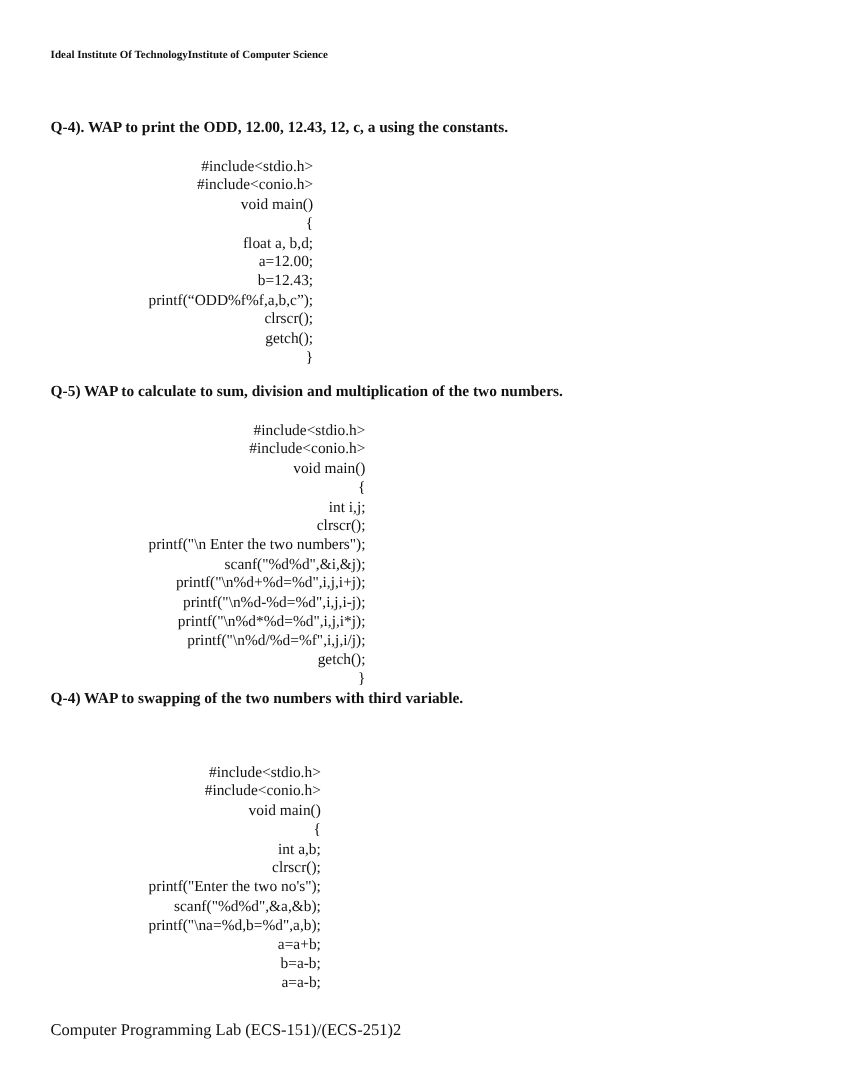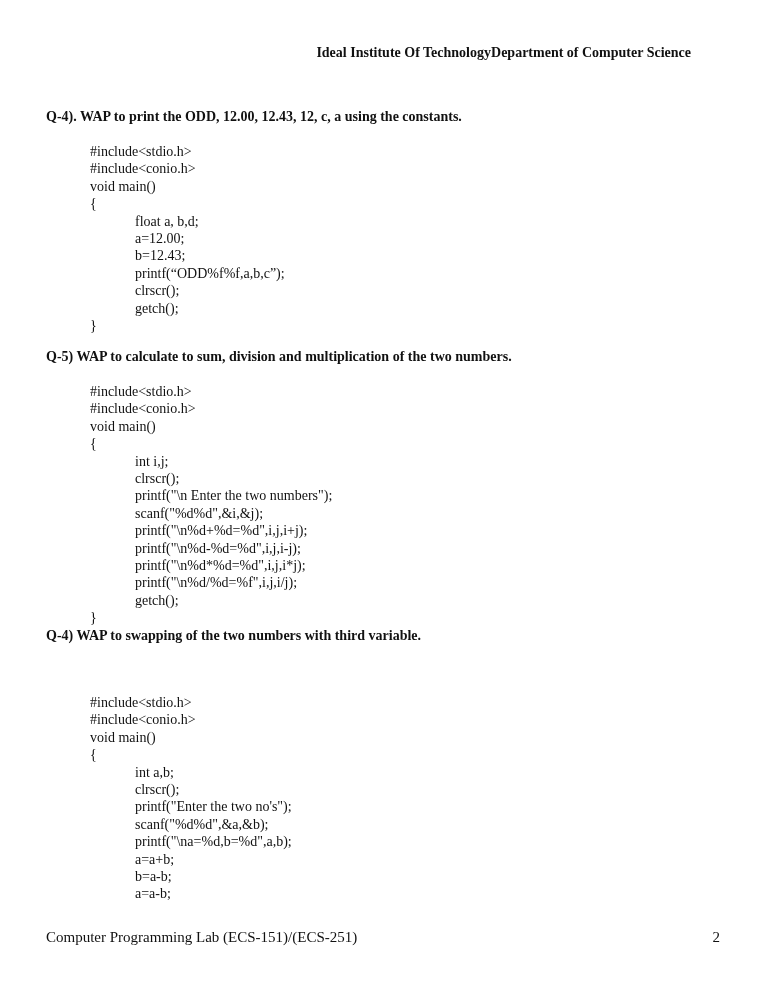--- a/index.html
+++ b/index.html
@@ -14,55 +14,54 @@
       overflow: hidden;
       font-family: "Liberation Serif", "DejaVu Serif", serif;
       color: #111111;
     }
     .header {
       position: absolute;
       top: 45px;
       left: 46px;
       width: 645px;
       font-weight: bold;
-      font-size: 14px;
+      font-size: 10px;
       display: flex;
-      justify-content: flex-end;
+      justify-content: flex-start;
     }
     .question {
       position: absolute;
       left: 46px;
       font-weight: bold;
       font-size: 14px;
     }
     .code {
       position: absolute;
       left: 90px;
       font-size: 14px;
       line-height: 17.4px;
       white-space: pre;
     }
-    .code .line { display: block; height: 17.4px; }
+    .code .line { display: block; height: 17.4px; text-align: right; }
     .code .indent { padding-left: 45px; }
     .footer {
       position: absolute;
       top: 929px;
       left: 46px;
       width: 674px;
       font-size: 15px;
       display: flex;
-      justify-content: space-between;
     }
   </style>
 </head>
 <body>
 
 <div class="header">
   <span>Ideal Institute Of Technology</span>
-  <span>Department of Computer Science</span>
+  <span>Institute of Computer Science</span>
 </div>
 
 <div class="question" style="top:109px;">Q-4). WAP to print the ODD, 12.00, 12.43, 12, c, a using the constants.</div>
 <div class="code" style="top:143px;"><span class="line">#include&lt;stdio.h&gt;</span><span class="line">#include&lt;conio.h&gt;</span><span class="line">void main()</span><span class="line">{</span><span class="line indent">float a, b,d;</span><span class="line indent">a=12.00;</span><span class="line indent">b=12.43;</span><span class="line indent">printf(“ODD%f%f,a,b,c”);</span><span class="line indent">clrscr();</span><span class="line indent">getch();</span><span class="line">}</span></div>
 
 <div class="question" style="top:349px;">Q-5) WAP to calculate to sum, division and multiplication of the two numbers.</div>
 <div class="code" style="top:383px;"><span class="line">#include&lt;stdio.h&gt;</span><span class="line">#include&lt;conio.h&gt;</span><span class="line">void main()</span><span class="line">{</span><span class="line indent">int i,j;</span><span class="line indent">clrscr();</span><span class="line indent">printf("\n Enter the two numbers");</span><span class="line indent">scanf("%d%d",&amp;i,&amp;j);</span><span class="line indent">printf("\n%d+%d=%d",i,j,i+j);</span><span class="line indent">printf("\n%d-%d=%d",i,j,i-j);</span><span class="line indent">printf("\n%d*%d=%d",i,j,i*j);</span><span class="line indent">printf("\n%d/%d=%f",i,j,i/j);</span><span class="line indent">getch();</span><span class="line">}</span></div>
 
 <div class="question" style="top:628px;">Q-4) WAP to swapping of the two numbers with third variable.</div>
 <div class="code" style="top:694px;"><span class="line">#include&lt;stdio.h&gt;</span><span class="line">#include&lt;conio.h&gt;</span><span class="line">void main()</span><span class="line">{</span><span class="line indent">int a,b;</span><span class="line indent">clrscr();</span><span class="line indent">printf("Enter the two no's");</span><span class="line indent">scanf("%d%d",&amp;a,&amp;b);</span><span class="line indent">printf("\na=%d,b=%d",a,b);</span><span class="line indent">a=a+b;</span><span class="line indent">b=a-b;</span><span class="line indent">a=a-b;</span></div>

